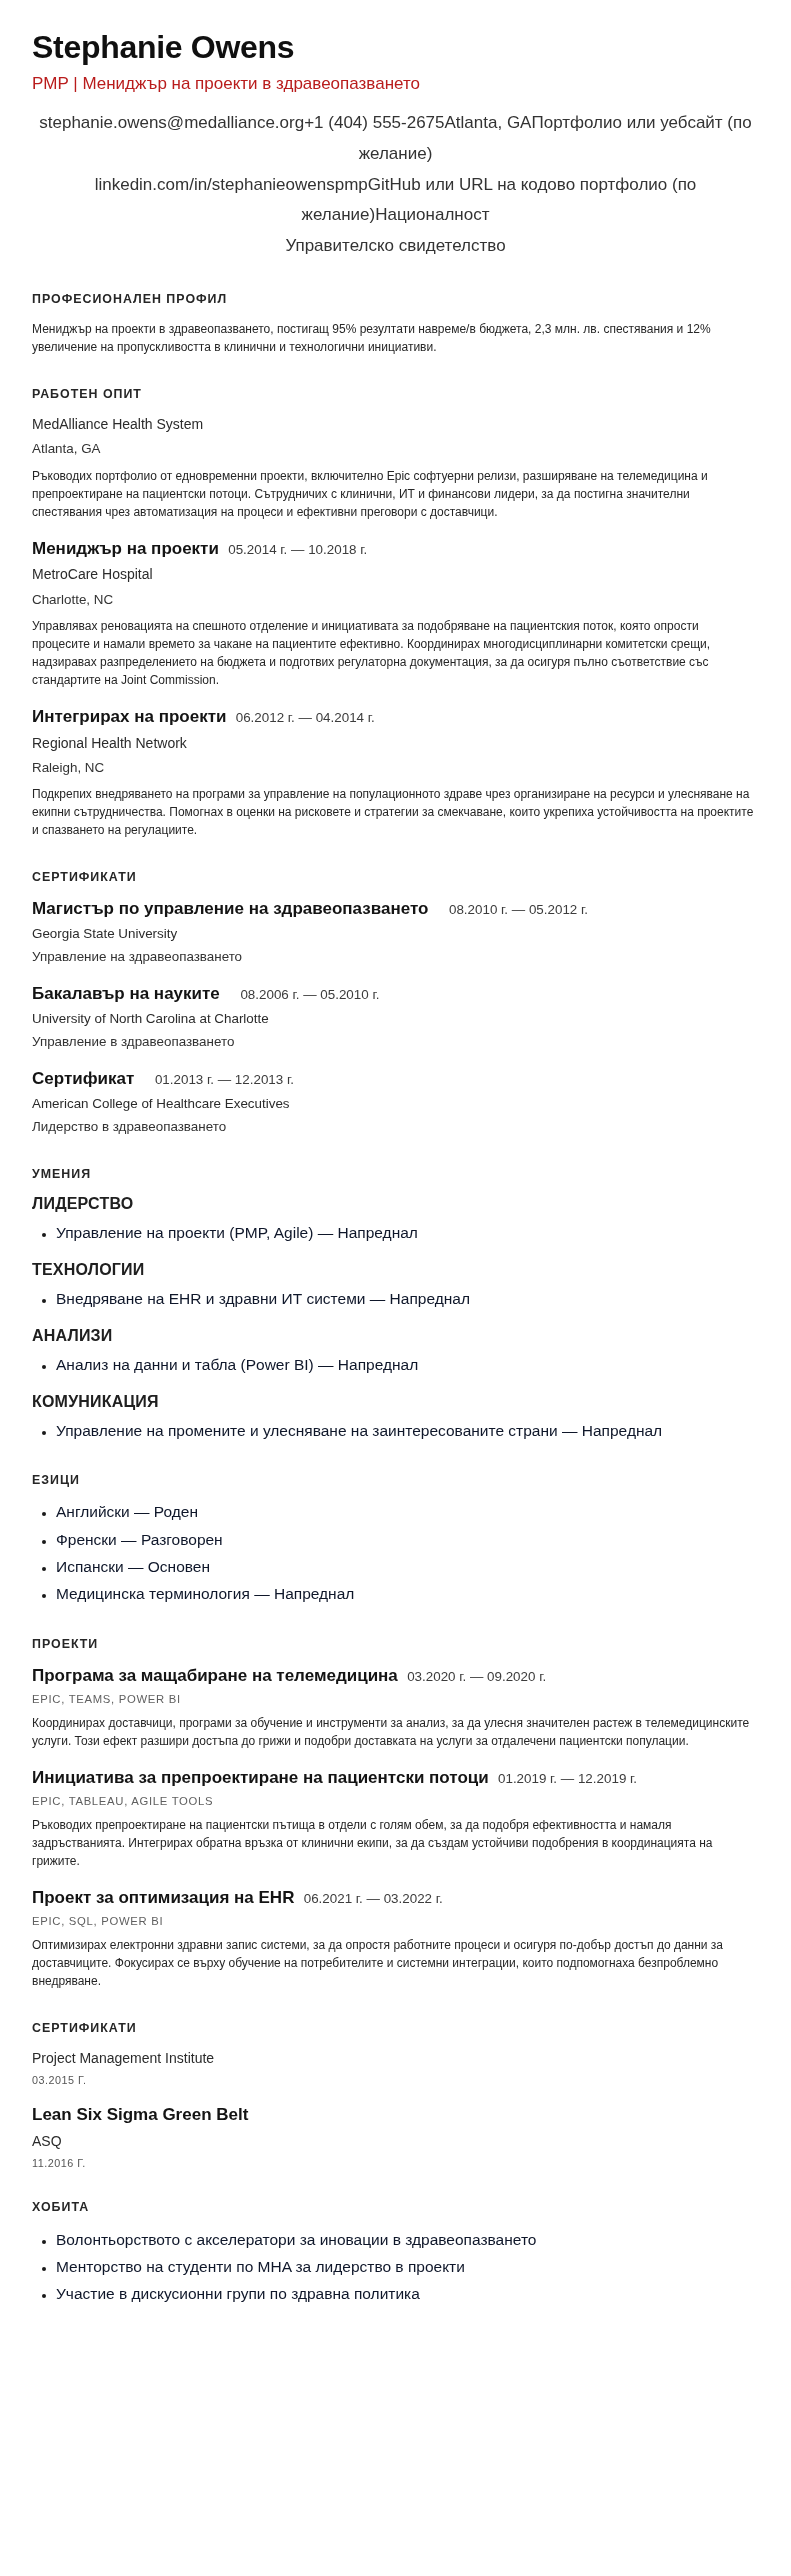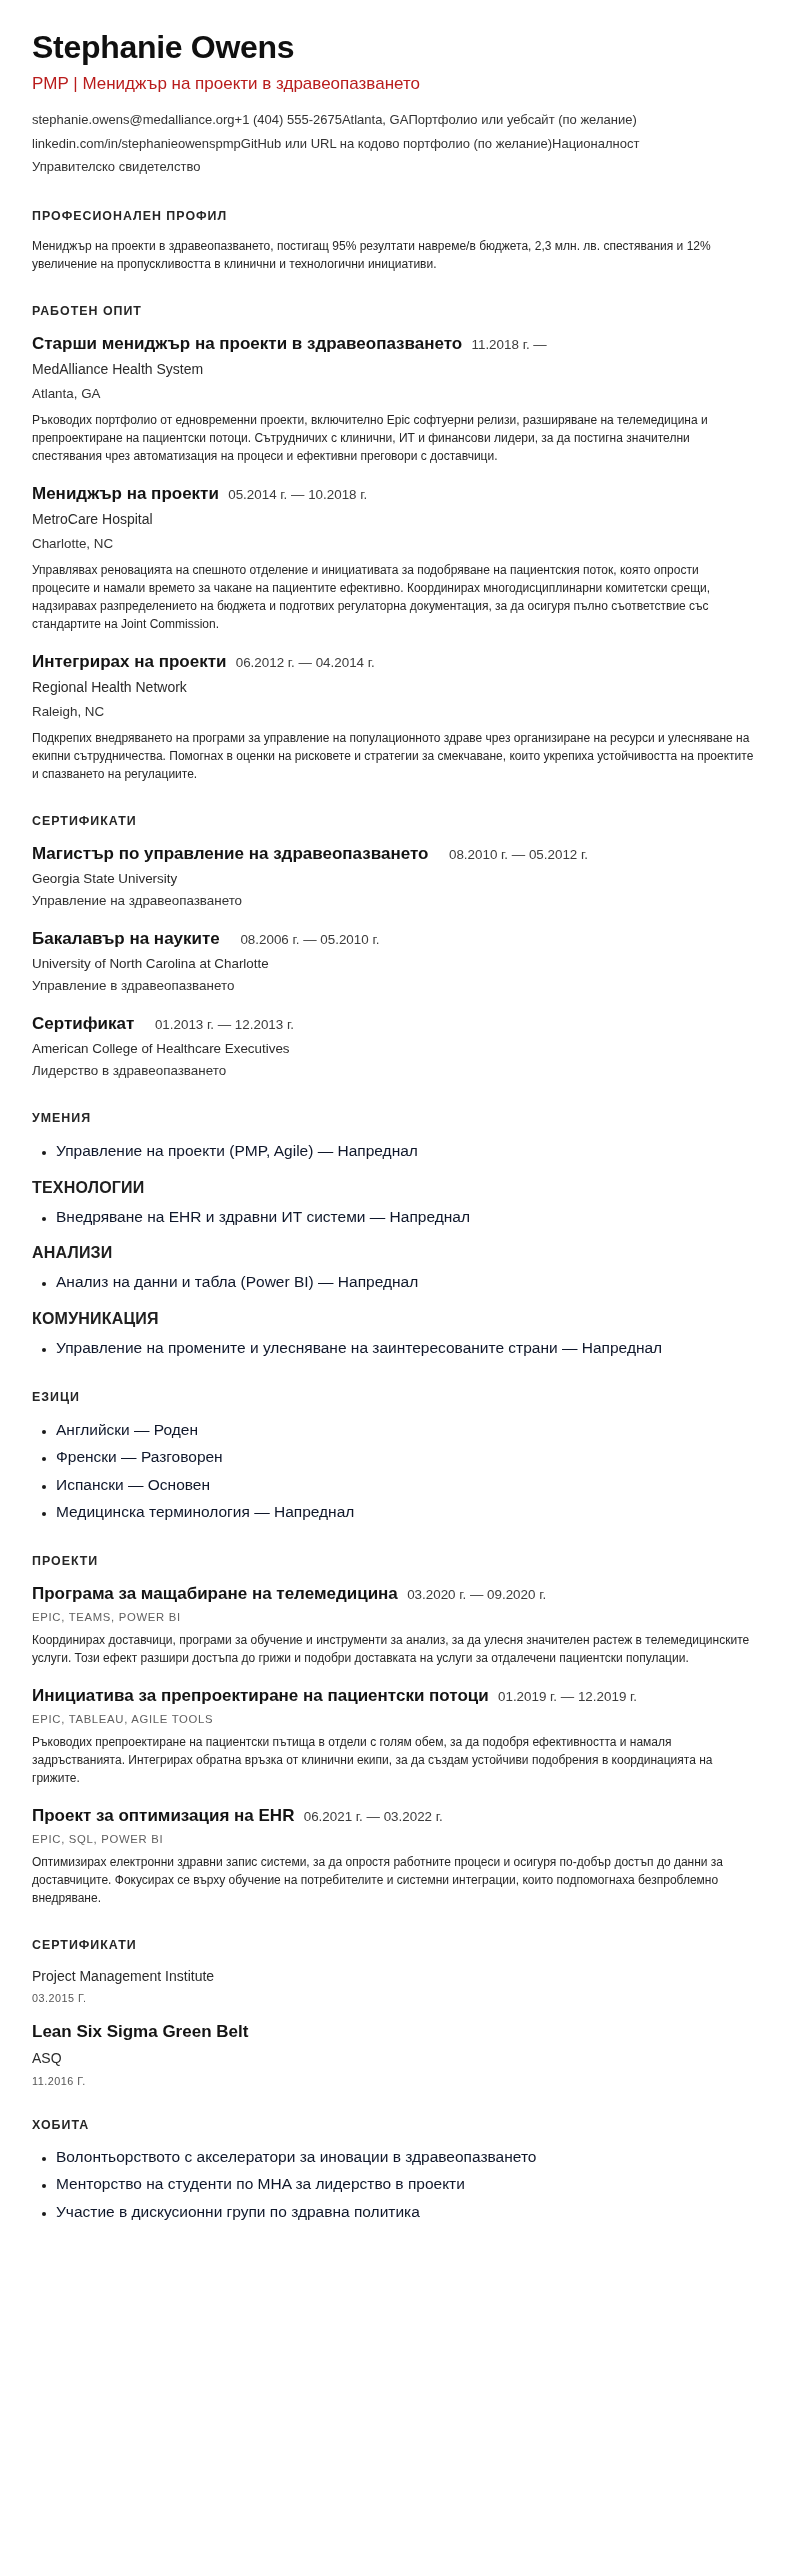--- a/index.html
+++ b/index.html
@@ -8,21 +8,21 @@
     width: 791px;
     min-height: 2578px;
     font-family: "Liberation Sans", sans-serif;
     color: #1f1f1f;
     -webkit-font-smoothing: antialiased;
   }
   .page { padding: 29px 32px 46px 32px; }
 
   .name { font-size: 32px; font-weight: 700; color: #101010; letter-spacing: -0.3px; line-height: 1.15; }
   .subtitle { margin-top: 7.2px; font-size: 17px; color: #b91c1c; line-height: 1.35; }
-  .contact { margin-top: 12.4px; font-size: 13px; color: #333; line-height: 1.8; }
+  .contact { margin-top: 12.4px; font-size: 17px; color: #333; line-height: 1.8; text-align: center; }
   .contact-line { white-space: normal; }
   .contact-line span { display: inline; }
 
   .section { margin-top: 30px; }
   .section-title { font-size: 12.4px; font-weight: 700; letter-spacing: 1px; color: #262626; line-height: 1.3; }
   .section-body { margin-top: 12.4px; }
 
   .body-text { font-size: 12px; line-height: 1.5; color: #262626; }
 
   .entry { margin-top: 17.5px; }
@@ -71,24 +71,20 @@
     <div class="section-body">
       <p class="body-text">Мениджър на проекти в здравеопазването, постигащ 95% резултати навреме/в бюджета, 2,3 млн. лв. спестявания и 12% увеличение на пропускливостта в клинични и технологични инициативи.</p>
     </div>
   </section>
 
   <section class="section">
     <h2 class="section-title">РАБОТЕН ОПИТ</h2>
     <div class="section-body">
 
       <div class="entry">
-        <div class="entry-head">
-          <h3 class="entry-title">Старши мениджър на проекти в здравеопазването</h3>
-          <span class="entry-dates">11.2018 г. —</span>
-        </div>
         <div class="entry-company">MedAlliance Health System</div>
         <div class="entry-location">Atlanta, GA</div>
         <p class="body-text entry-desc">Ръководих портфолио от едновременни проекти, включително Epic софтуерни релизи, разширяване на телемедицина и препроектиране на пациентски потоци. Сътрудничих с клинични, ИТ и финансови лидери, за да постигна значителни спестявания чрез автоматизация на процеси и ефективни преговори с доставчици.</p>
       </div>
 
       <div class="entry">
         <div class="entry-head">
           <h3 class="entry-title">Мениджър на проекти</h3>
           <span class="entry-dates">05.2014 г. — 10.2018 г.</span>
         </div>
@@ -142,20 +138,21 @@
       </div>
 
     </div>
   </section>
 
   <section class="section">
     <h2 class="section-title">УМЕНИЯ</h2>
     <div class="section-body">
 
       <div class="skill-group">
+        <h3 class="skill-category">ЛИДЕРСТВО</h3>
         <ul class="bullet-list">
           <li>Управление на проекти (PMP, Agile) — Напреднал</li>
         </ul>
       </div>
 
       <div class="skill-group">
         <h3 class="skill-category">ТЕХНОЛОГИИ</h3>
         <ul class="bullet-list">
           <li>Внедряване на EHR и здравни ИТ системи — Напреднал</li>
         </ul>

